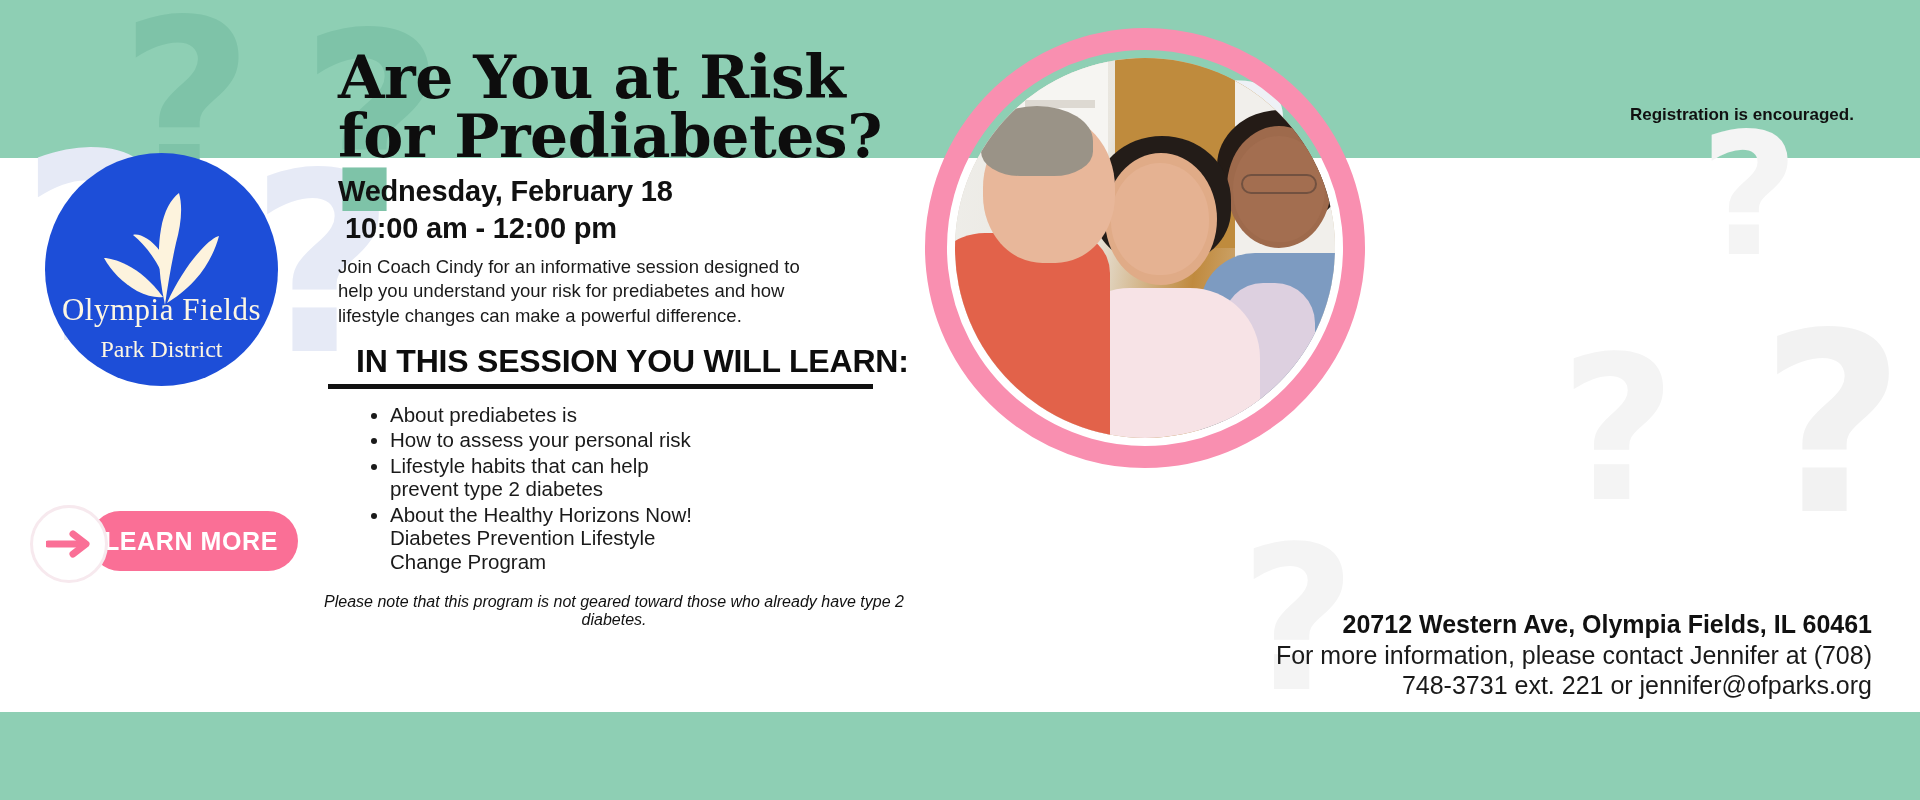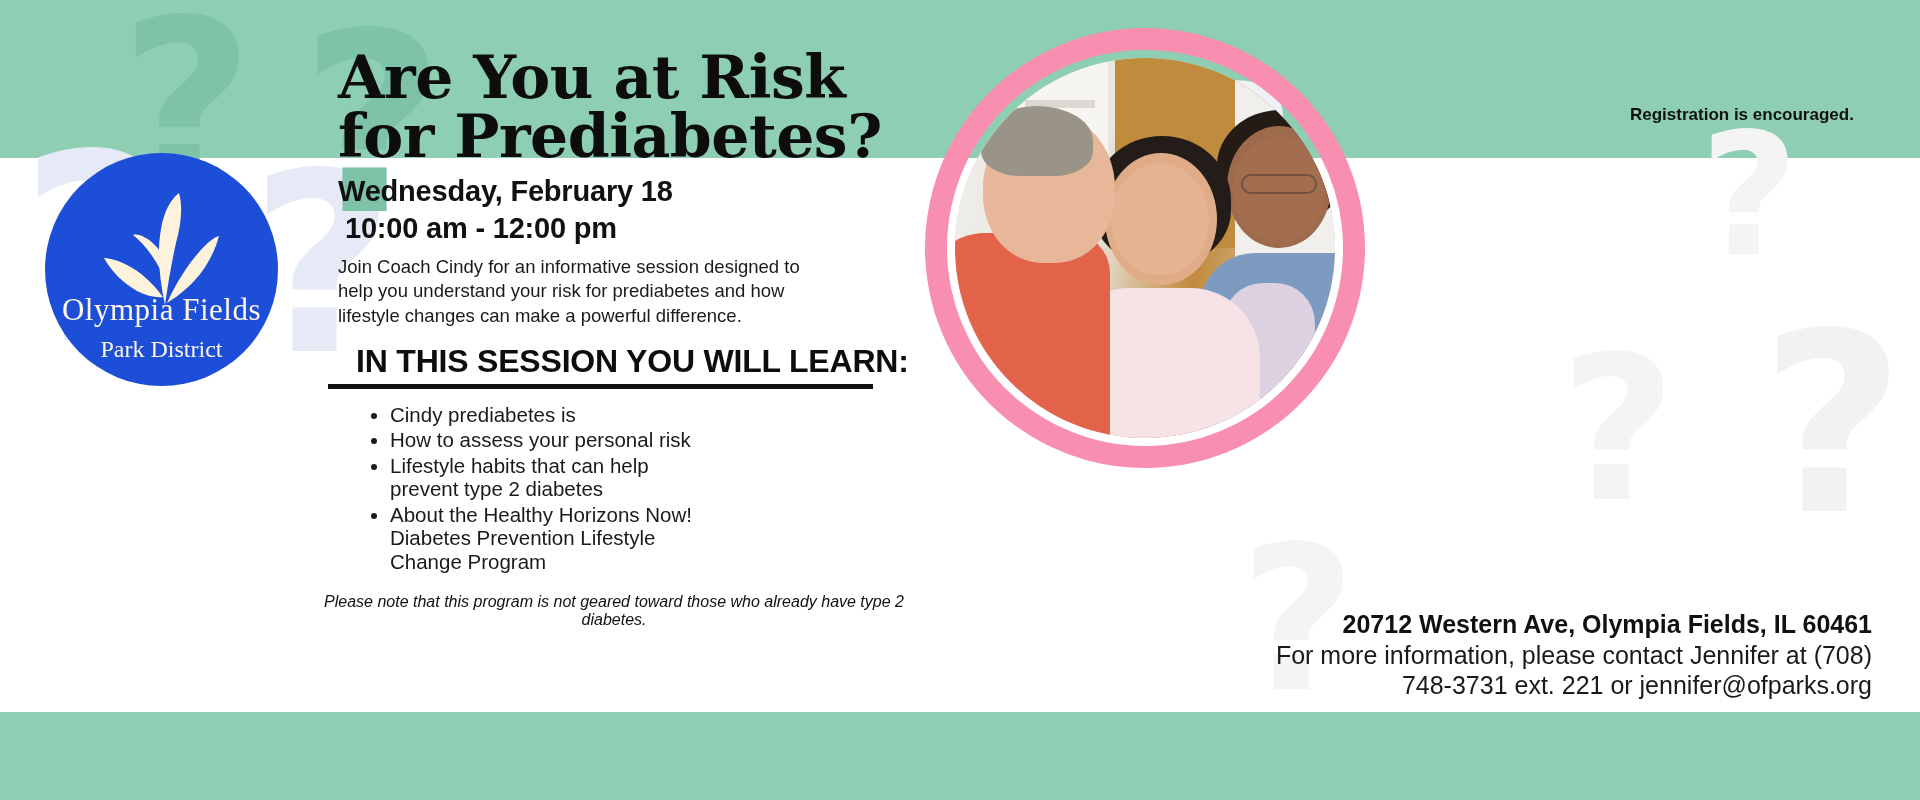--- a/index.html
+++ b/index.html
@@ -219,31 +219,42 @@
         <path d="M62 120 C56 92 54 66 58 44 C61 26 68 14 76 8 C80 22 78 40 73 58 C69 76 65 98 62 120 Z" fill="#fdf3dd"></path>
         <path d="M64 118 C74 96 86 78 97 66 C106 56 112 52 116 51 C112 66 104 82 92 95 C82 106 72 113 64 118 Z" fill="#fdf3dd"></path>
         <path d="M60 112 C48 96 36 86 24 80 C14 75 6 73 1 73 C8 86 20 98 34 106 C44 111 53 113 60 112 Z" fill="#fdf3dd"></path>
         <path d="M58 86 C50 70 40 58 30 50 C36 48 48 54 57 66 C62 73 62 80 58 86 Z" fill="#fdf3dd"></path>
       </svg>
     </span>
     <div class="logo-name">Olympia Fields</div>
     <div class="logo-sub">Park District</div>
   </div>
 
+  <div class="learn-wrap">
+    <div class="learn-pill">
+      <span class="learn-label">LEARN MORE</span>
+    </div>
+    <div class="learn-circle">
+      <svg width="46" height="30" viewBox="0 0 46 30">
+        <path d="M2 15 H36" stroke="#fa6f96" stroke-width="7" stroke-linecap="round" fill="none"></path>
+        <path d="M27 5 L40 15 L27 25" stroke="#fa6f96" stroke-width="7" stroke-linecap="round" stroke-linejoin="round" fill="none"></path>
+      </svg>
+    </div>
+  </div>
 
   <div class="content">
     <div class="headline">Are You at Risk</div>
     <div class="headline">for Prediabetes?</div>
     <div class="date">Wednesday, February 18</div>
     <div class="time">10:00 am - 12:00 pm</div>
     <div class="intro">Join Coach Cindy for an informative session designed to help you understand your risk for prediabetes and how lifestyle changes can make a powerful difference.</div>
     <div class="session-head">IN THIS SESSION YOU WILL LEARN:</div>
     <div class="rule"></div>
     <ul class="bullets">
-      <li>Cindy prediabetes is</li>
+      <li>About prediabetes is</li>
       <li>How to assess your personal risk</li>
       <li>Lifestyle habits that can help prevent type 2 diabetes</li>
       <li>About the Healthy Horizons Now! Diabetes Prevention Lifestyle Change Program</li>
     </ul>
     <div class="disclaimer">Please note that this program is not geared toward those who already have type 2 diabetes.</div>
   </div>
 
   <div class="photo-wrap">
     <div class="photo-clip">
       <div class="ph-bg-wall"></div>

